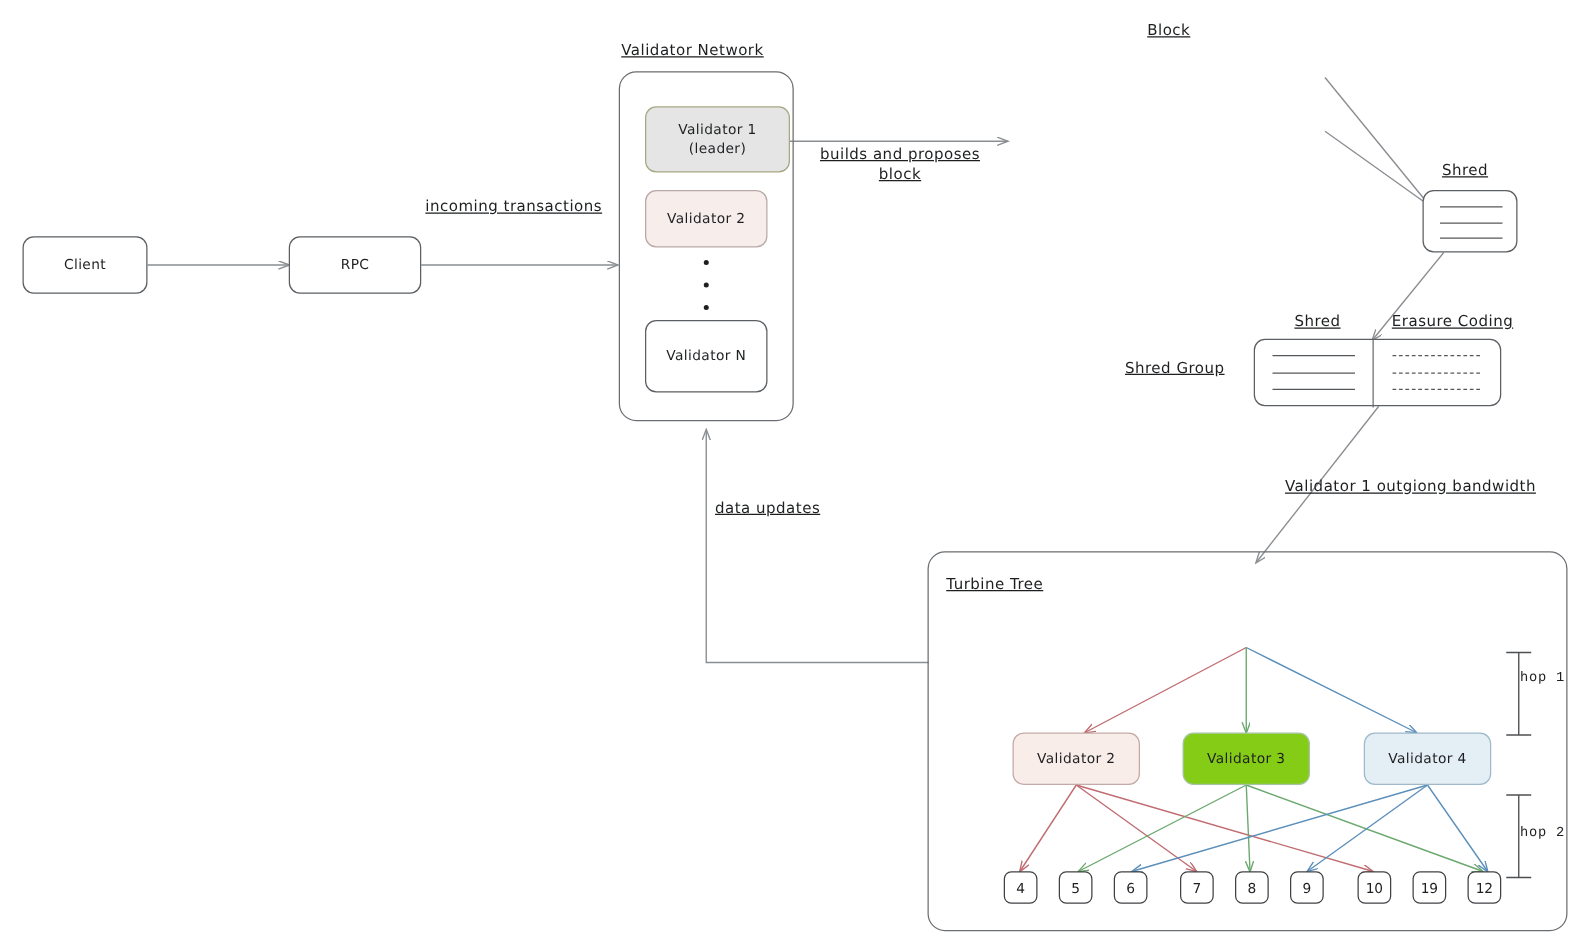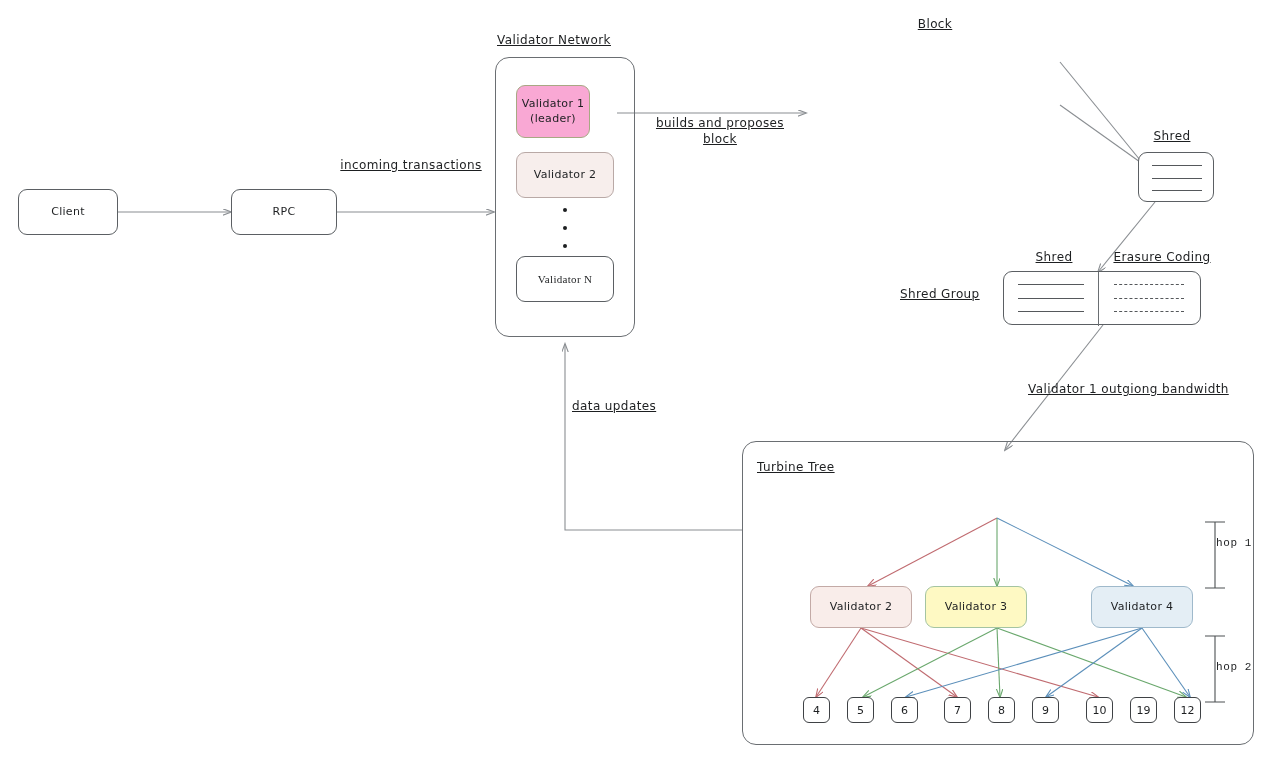--- a/index.html
+++ b/index.html
@@ -180,36 +180,36 @@
   <div class="node" style="left:231px; top:189px; width:106px; height:46px;">
     <span>RPC</span>
   </div>
 
   <div class="label" style="left:336px; top:157px; width:150px;">incoming transactions</div>
 
   <div class="label" style="left:497px; top:32px; width:140px; text-align:left;">Validator Network</div>
 
   <div class="group-box" style="left:495px; top:57px; width:140px; height:280px;"></div>
 
-  <div class="node" style="left:516px; top:85px; width:74px; height:53px; background:#f9a8d4; border-color:#a8a884; white-space:pre;">
+  <div class="node" style="left:516px; top:85px; width:116px; height:53px; background:#e5e5e5; border-color:#a8a884; white-space:pre;">
     <span>Validator 1
 (leader)</span>
   </div>
 
   <div class="node" style="left:516px; top:152px; width:98px; height:46px; background:#f7eeec; border-color:#b9a9a6;">
     <span>Validator 2</span>
   </div>
 
   <div class="dots-col" style="left:561px; top:208px; width:8px; height:40px;">
     <span></span>
       <span></span>
       <span></span>
   </div>
 
-  <div class="node" style="left:516px; top:256px; width:98px; height:46px;font-family:Liberation Serif, serif;">
+  <div class="node" style="left:516px; top:256px; width:98px; height:58px;">
     <span>Validator N</span>
   </div>
 
   <div class="label" style="left:645px; top:115px; width:150px;">builds and proposes
 block</div>
 
   <div class="label" style="left:572px; top:398px; width:110px; text-align:left;">data updates</div>
 
   <div class="label" style="left:895px; top:16px; width:80px;">Block</div>
 
@@ -248,21 +248,21 @@
 
   <div class="group-box" style="left:742px; top:441px; width:512px; height:304px;"></div>
 
   <div class="label" style="left:757px; top:459px; width:130px; text-align:left;">Turbine Tree</div>
 
 
   <div class="node" style="left:810px; top:586px; width:102px; height:42px; background:#f9edea; border-color:#c3aaa6;">
     <span>Validator 2</span>
   </div>
 
-  <div class="node" style="left:925px; top:586px; width:102px; height:42px; background:#fef9c3; border-color:#a4c4a2;">
+  <div class="node" style="left:946px; top:586px; width:102px; height:42px; background:#84cc16; border-color:#a4c4a2;">
     <span>Validator 3</span>
   </div>
 
   <div class="node" style="left:1091px; top:586px; width:102px; height:42px; background:#e4eef5; border-color:#9fb9cb;">
     <span>Validator 4</span>
   </div>
 
   <div id="leaf-row">
       <div class="leaf" style="left: 803px; top: 697px;">4</div>
       <div class="leaf" style="left: 847px; top: 697px;">5</div>

